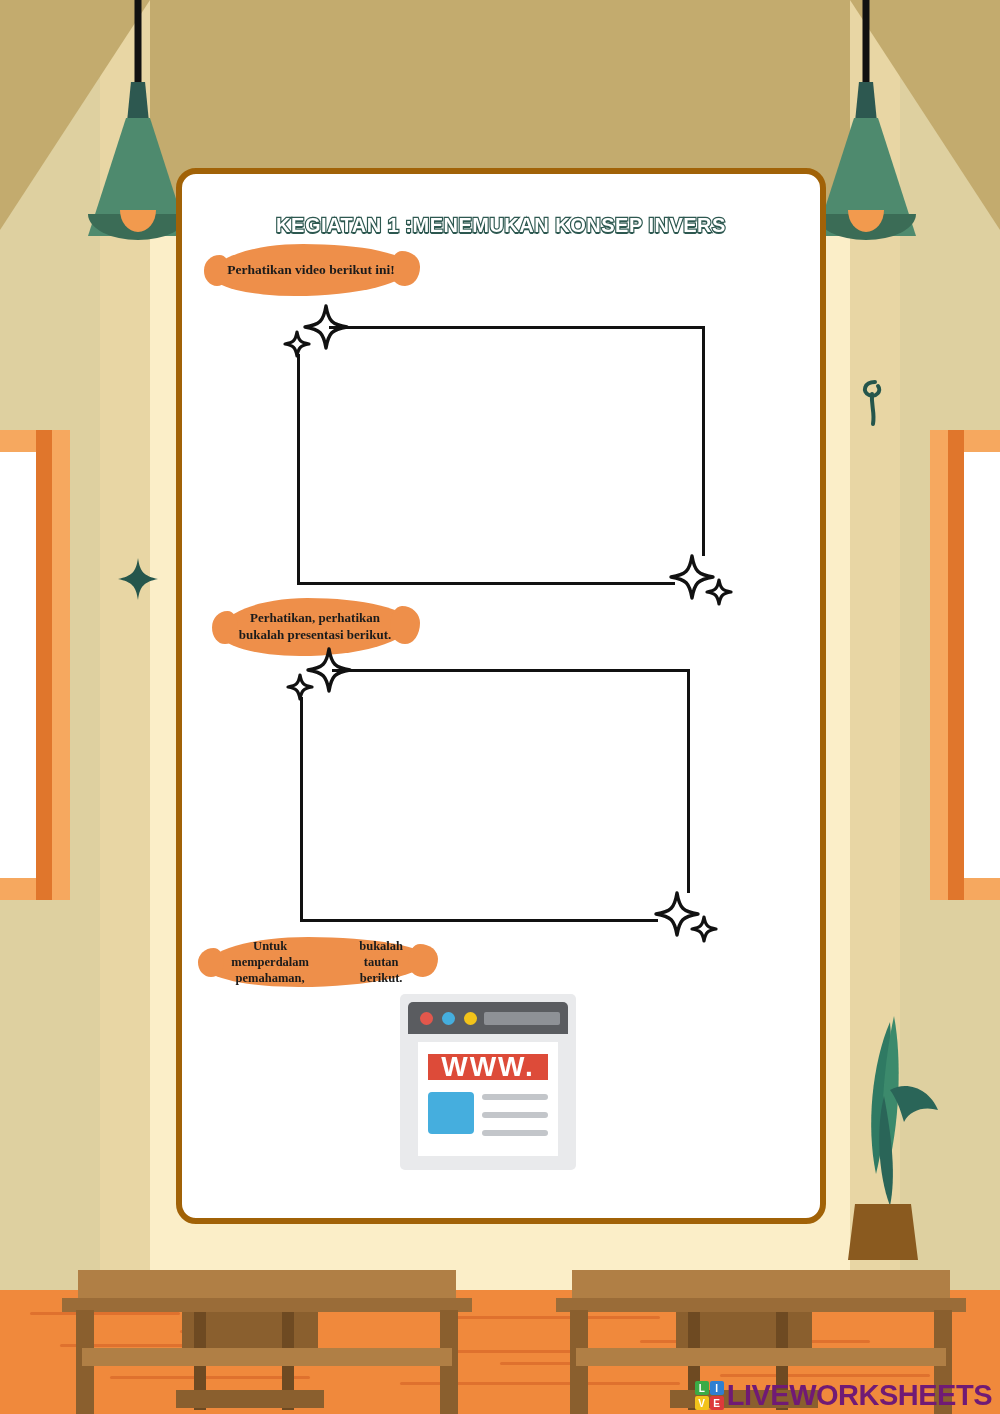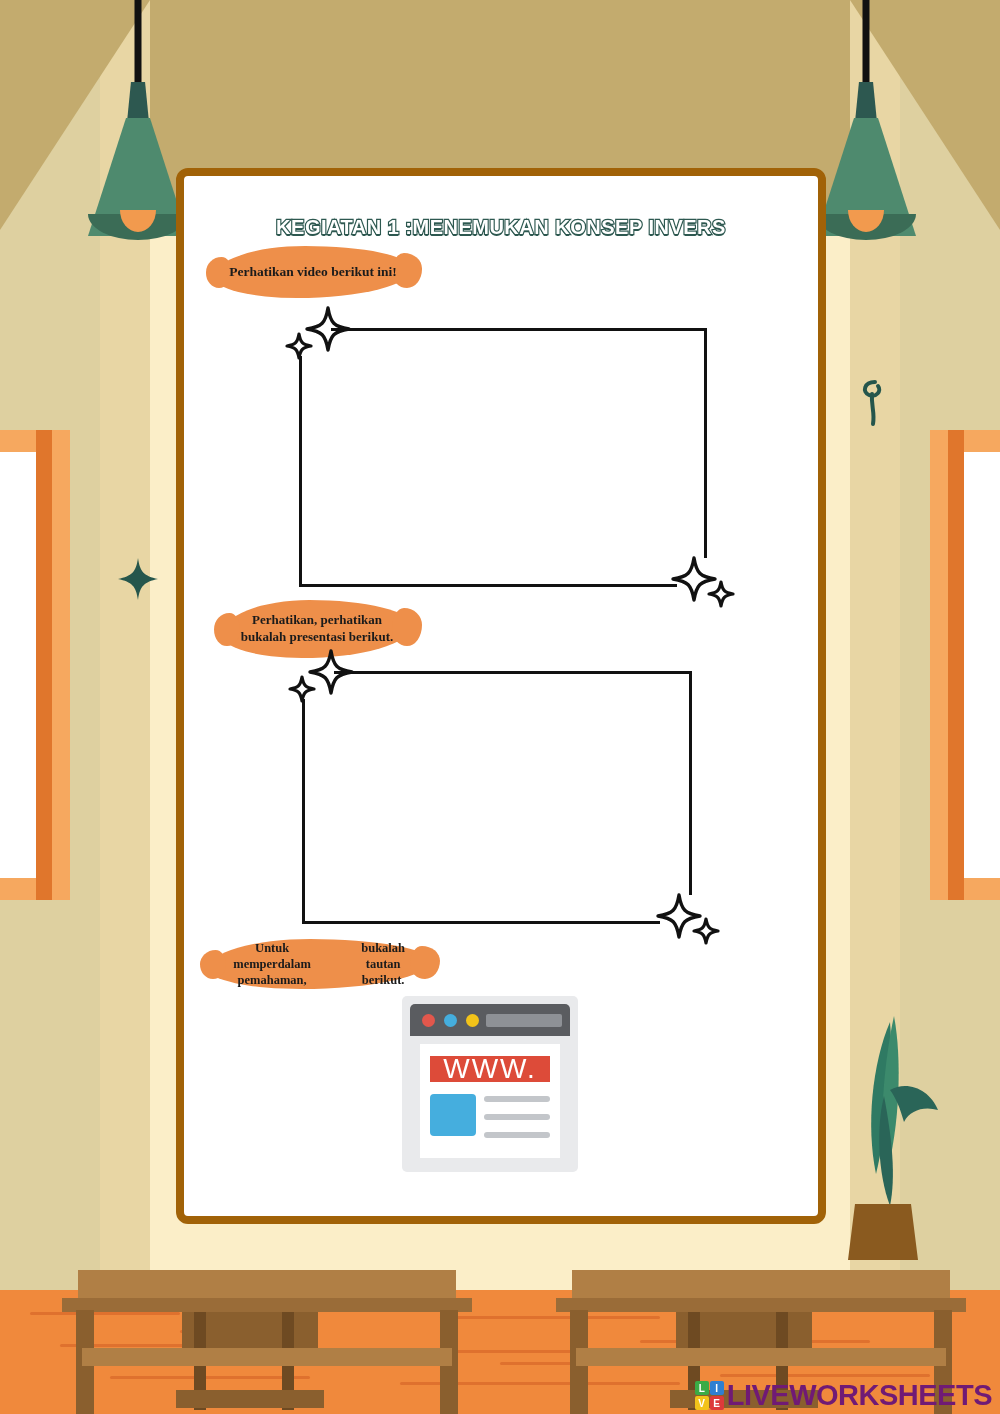--- a/index.html
+++ b/index.html
@@ -54,21 +54,21 @@
   .desk-top{position:absolute;background:#b07f45;}
   .desk-top-edge{position:absolute;background:#9a6c38;}
   .desk-leg{position:absolute;background:#8a5f2e;}
   .desk-shelf{position:absolute;background:#b07f45;}
   .chair-back{position:absolute;background:#8a5f2e;border-radius:2px;}
   .chair-post{position:absolute;background:#6e4a22;}
   .chair-seat{position:absolute;background:#8a5f2e;}
 
   
   .card{position:absolute;left:176px;top:168px;width:650px;height:1056px;
-        background:#ffffff;border:8px solid #a16207;border-radius:12px;box-sizing:border-box;
+        background:#ffffff;border:6px solid #a16207;border-radius:20px;box-sizing:border-box;
         overflow:hidden;}
 
   .title{position:absolute;left:0;right:0;top:40px;text-align:center;
          font-family:"Liberation Sans", sans-serif;font-weight:bold;font-size:20px;
          letter-spacing:.5px;color:#ffffff;
          -webkit-text-stroke:2.4px #2d5850;
          paint-order:stroke fill;
          text-shadow:0 2px 0 #2d5850;}
 
   
@@ -87,21 +87,21 @@
   .fl{position:absolute;background:#111;}
   .spark{position:absolute;}
 
   
   .browser{position:absolute;background:#e9eaec;border-radius:5px;}
   .br-bar{position:absolute;background:#5a5c60;border-radius:5px 5px 0 0;}
   .dot{position:absolute;width:13px;height:13px;border-radius:50%;}
   .br-addr{position:absolute;background:#8e9196;border-radius:2px;}
   .br-page{position:absolute;background:#ffffff;}
   .www{position:absolute;background:#dd4b39;display:flex;align-items:center;justify-content:center;
-       font-family:"Liberation Sans", sans-serif;font-weight:normal;color:#fff;font-size:28px;
+       font-family:"Liberation Sans", sans-serif;font-weight:bold;color:#fff;font-size:28px;
        letter-spacing:2px;}
   .br-thumb{position:absolute;background:#45aede;border-radius:4px;}
   .br-line{position:absolute;background:#c3c6ca;border-radius:3px;}
 
   
   .logo{position:absolute;right:8px;bottom:2px;display:flex;align-items:center;gap:3px;}
   .logo-grid{display:grid;grid-template-columns:14px 14px;grid-template-rows:14px 14px;gap:1px;}
   .logo-cell{display:flex;align-items:center;justify-content:center;color:#fff;font-size:10px;
              font-family:"Liberation Sans", sans-serif;font-weight:bold;border-radius:2px;}
   .logo-word{font-family:"Liberation Sans", sans-serif;font-weight:bold;font-size:29px;

